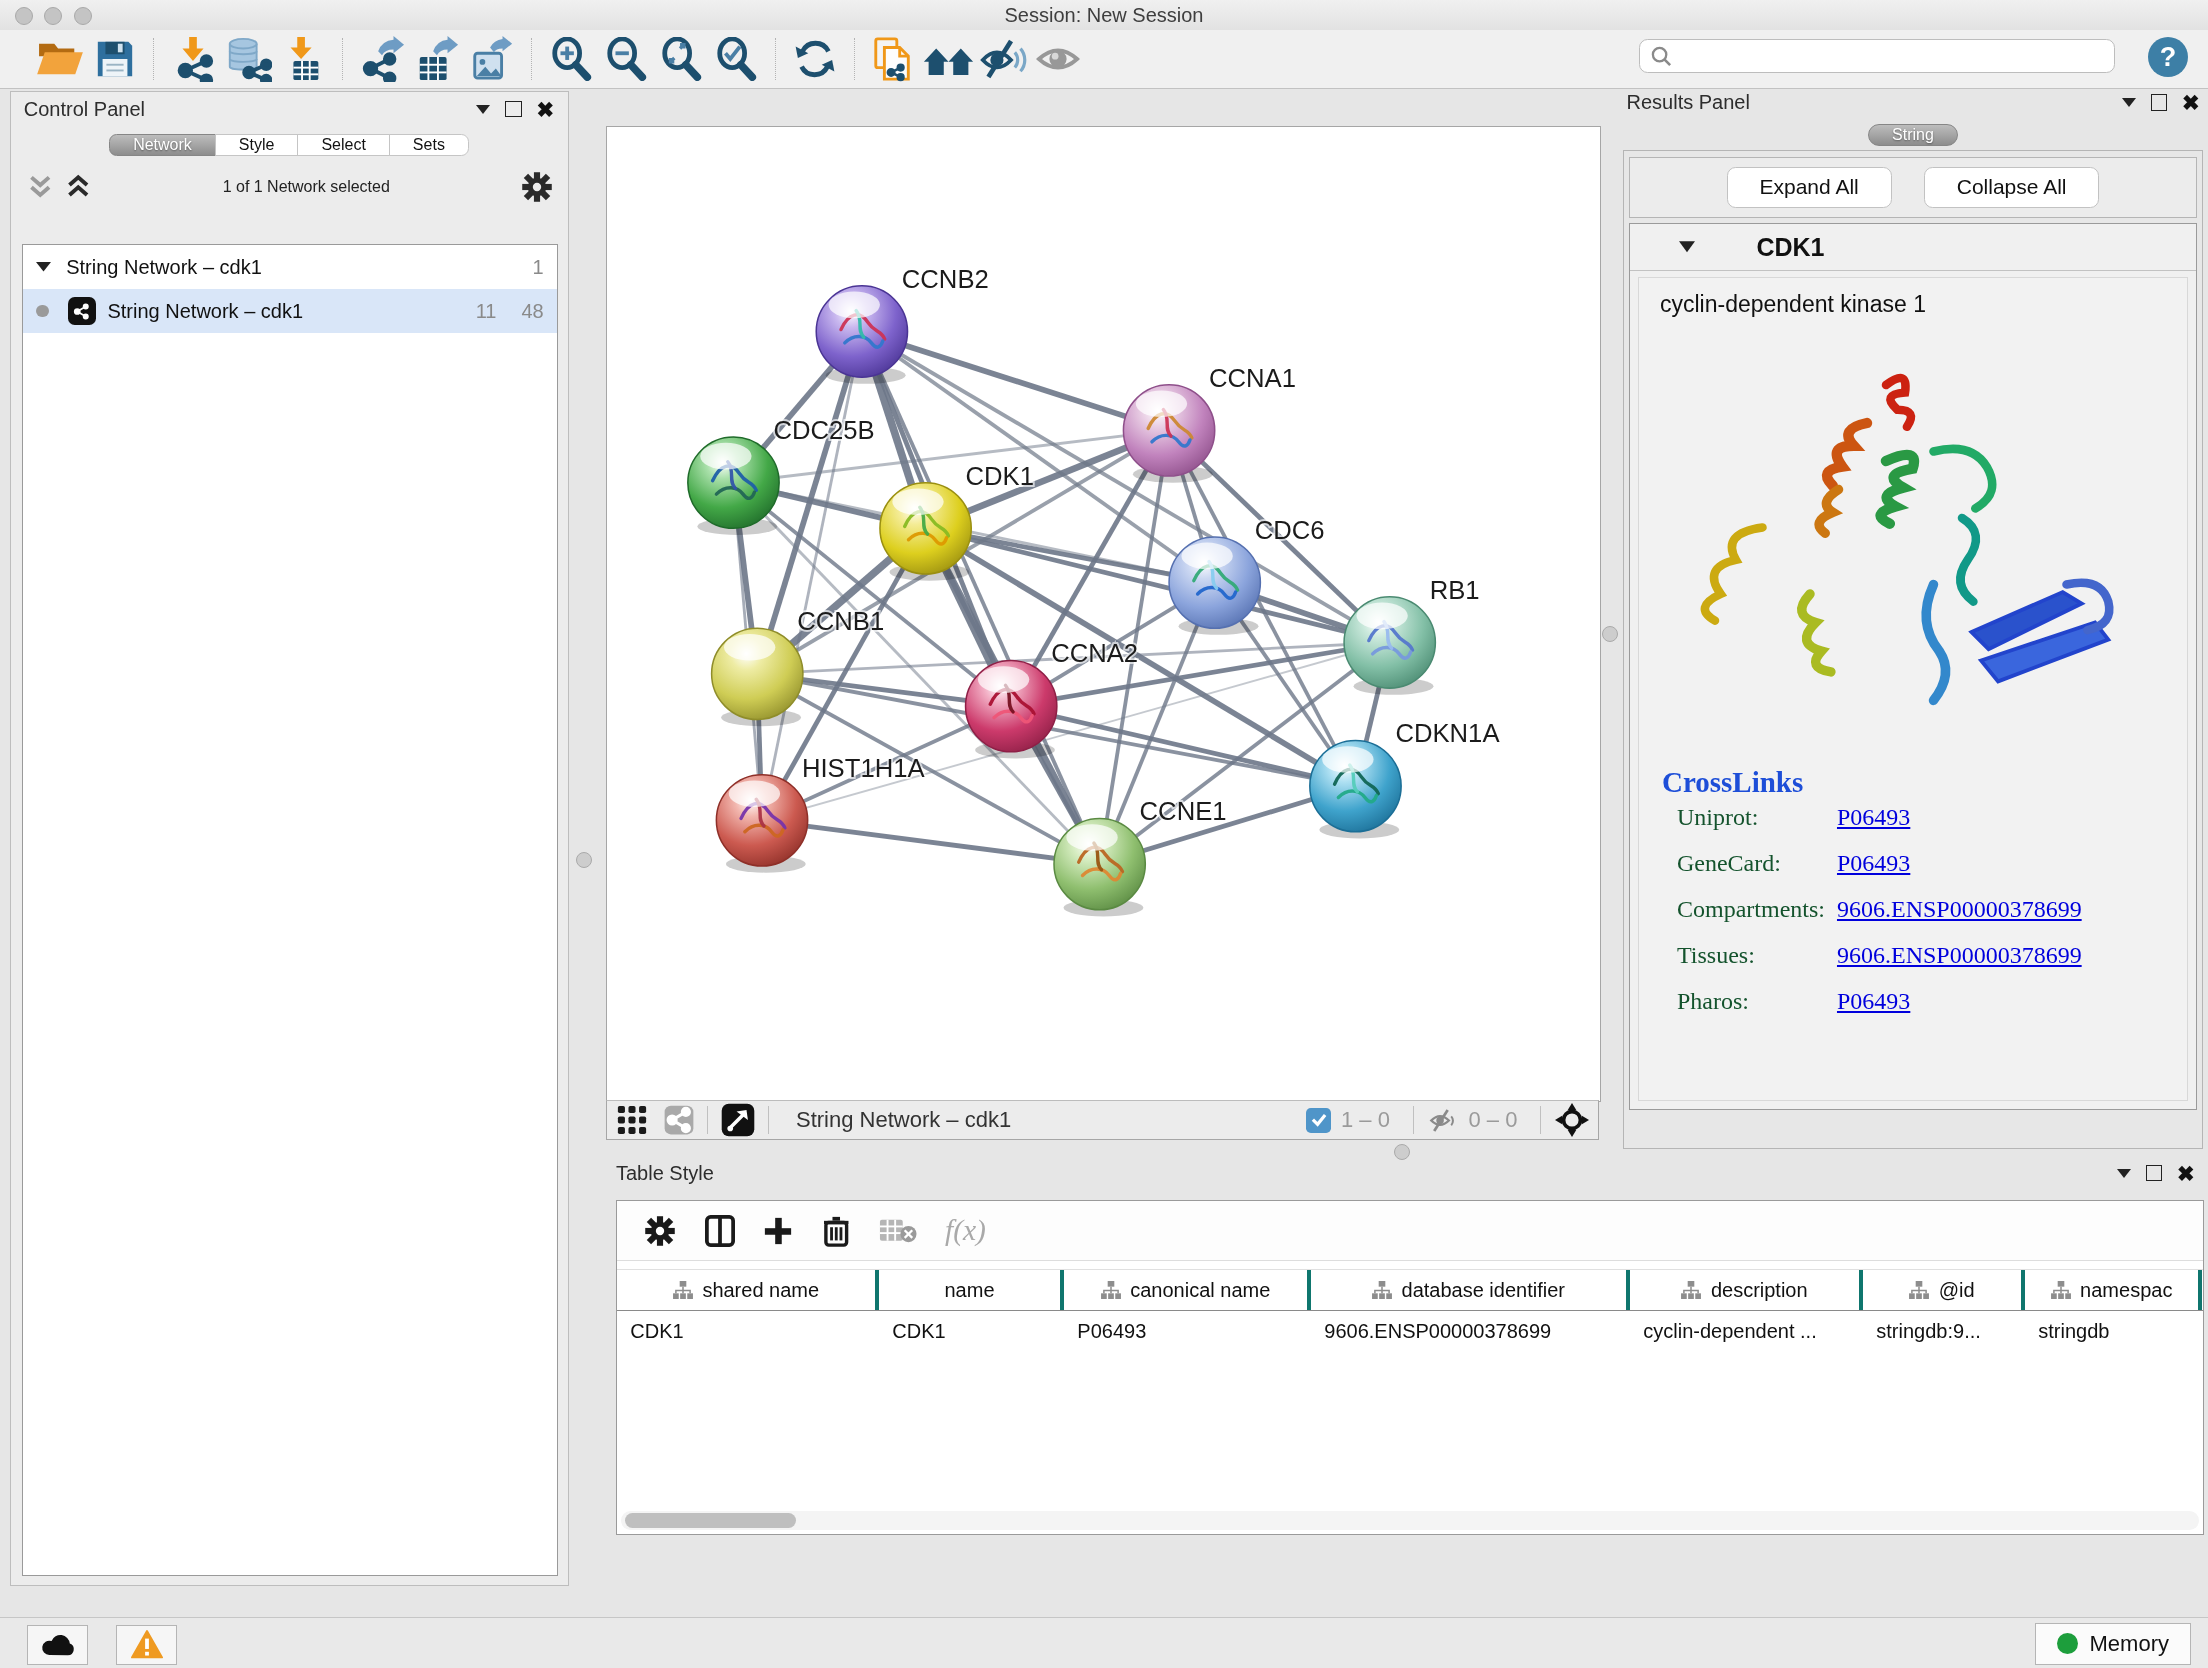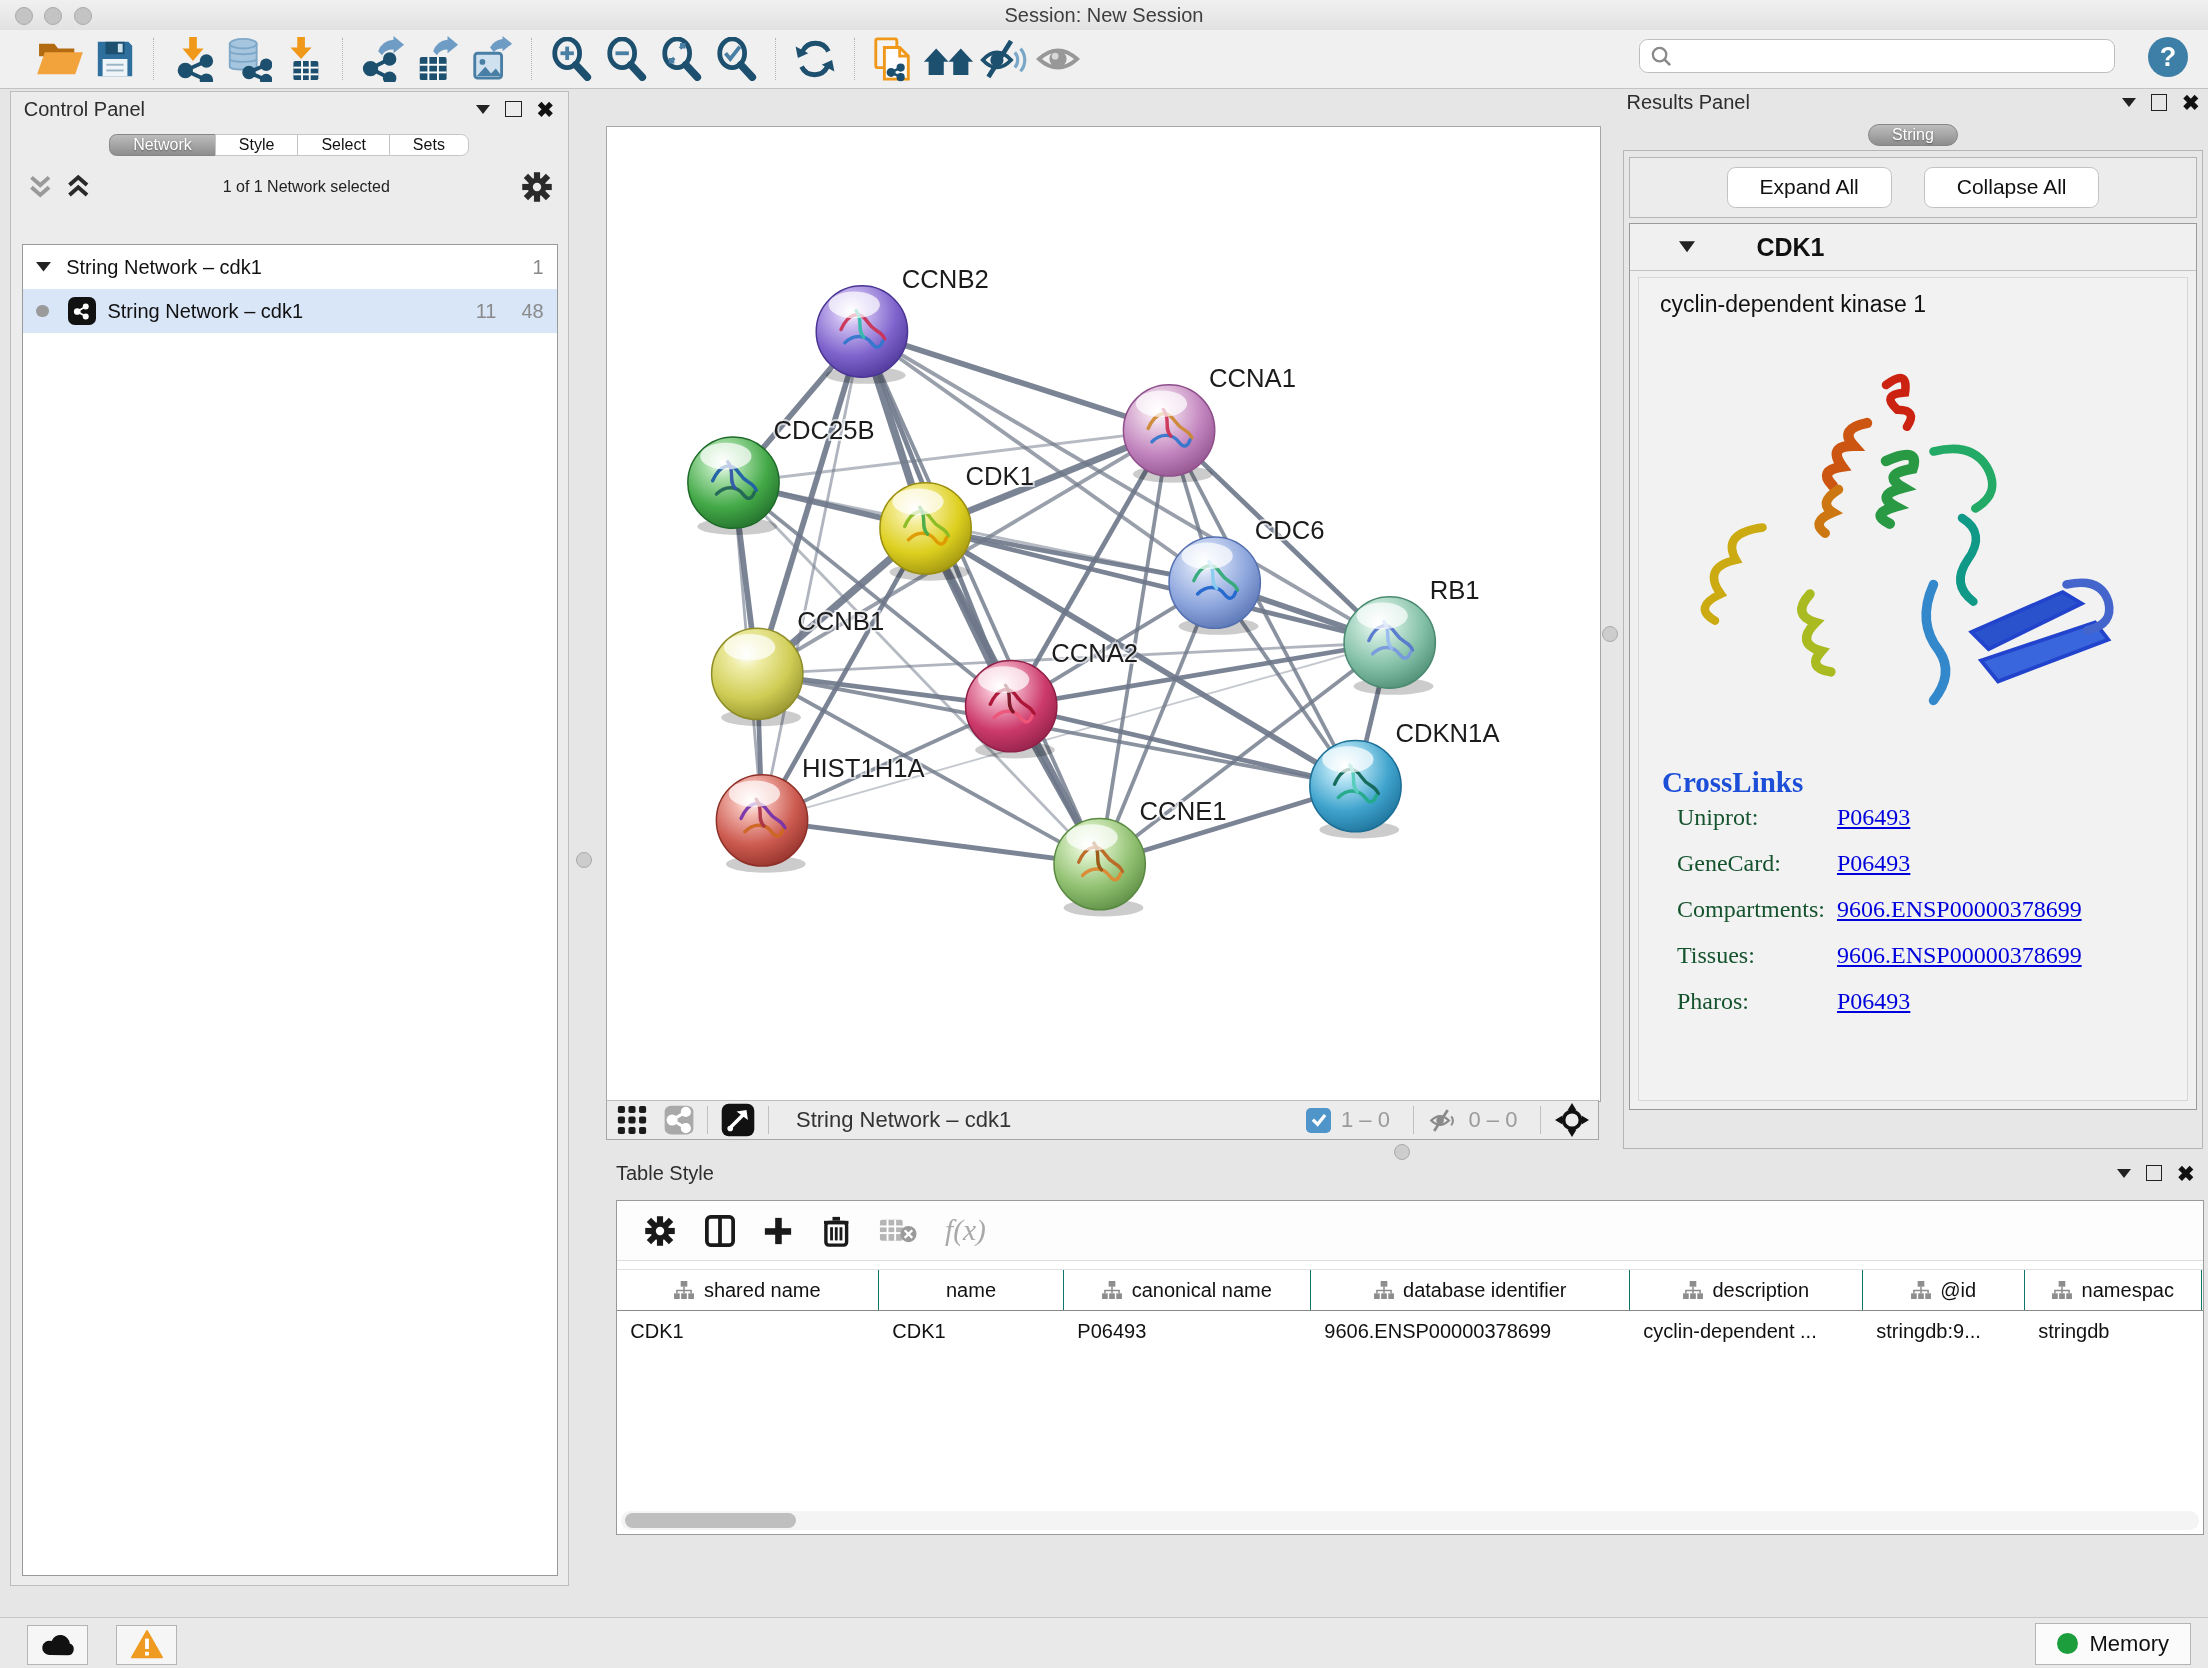--- a/index.html
+++ b/index.html
@@ -89,21 +89,21 @@
   
   .table-panel{left:599px;top:1158px;width:1609px;height:455px;}
   .tp-head{display:flex;justify-content:space-between;align-items:center;padding:3.8px 13.3px 0 17px;}
   .tp-box{position:absolute;left:17px;right:3.8px;top:42px;height:333px;background:#fff;
     border:1.9px solid #9a9a9a;}
   .tp-toolbar{height:59px;display:flex;align-items:center;gap:28.5px;padding-left:27px;
     border-bottom:1px solid #ddd;background:#fdfdfd;}
   .tp-table{position:absolute;left:0;right:0;top:68px;}
   .tr{display:flex;}
   .th{display:flex;align-items:center;justify-content:center;gap:9.5px;font-size:20px;color:#111;
-    height:40px;border-right:1px solid #0f766e;box-sizing:border-box;}
+    height:40px;border-right:4px solid #0f766e;box-sizing:border-box;}
   .thead{border-bottom:1.9px solid #8a8a8a;border-top:1px solid #e0e0e0;}
   .td{font-size:20px;color:#111;height:40px;display:flex;align-items:center;padding-left:13.3px;
     box-sizing:border-box;}
   .hscroll{position:absolute;left:3.8px;right:3.8px;bottom:3.8px;height:19px;background:#f4f4f4;border-radius:9.5px;}
   .hthumb{position:absolute;left:3.8px;top:1.9px;width:171px;height:15px;background:#bfbfbf;border-radius:8.6px;}
   .tp-tabs{position:absolute;left:0;right:0;top:384px;display:flex;justify-content:center;}
   .fx{font-family:"Liberation Serif",serif;font-style:italic;font-size:29.5px;color:#a9a9a9;}
   
   .statusbar{left:0;top:1617px;width:2208px;height:51px;background:#e9e9e9;border-top:1px solid #c6c6c6;}
   .sbtn{position:absolute;top:6.7px;width:61px;height:40px;background:#f6f6f6;border:1.9px solid #b5b5b5;

